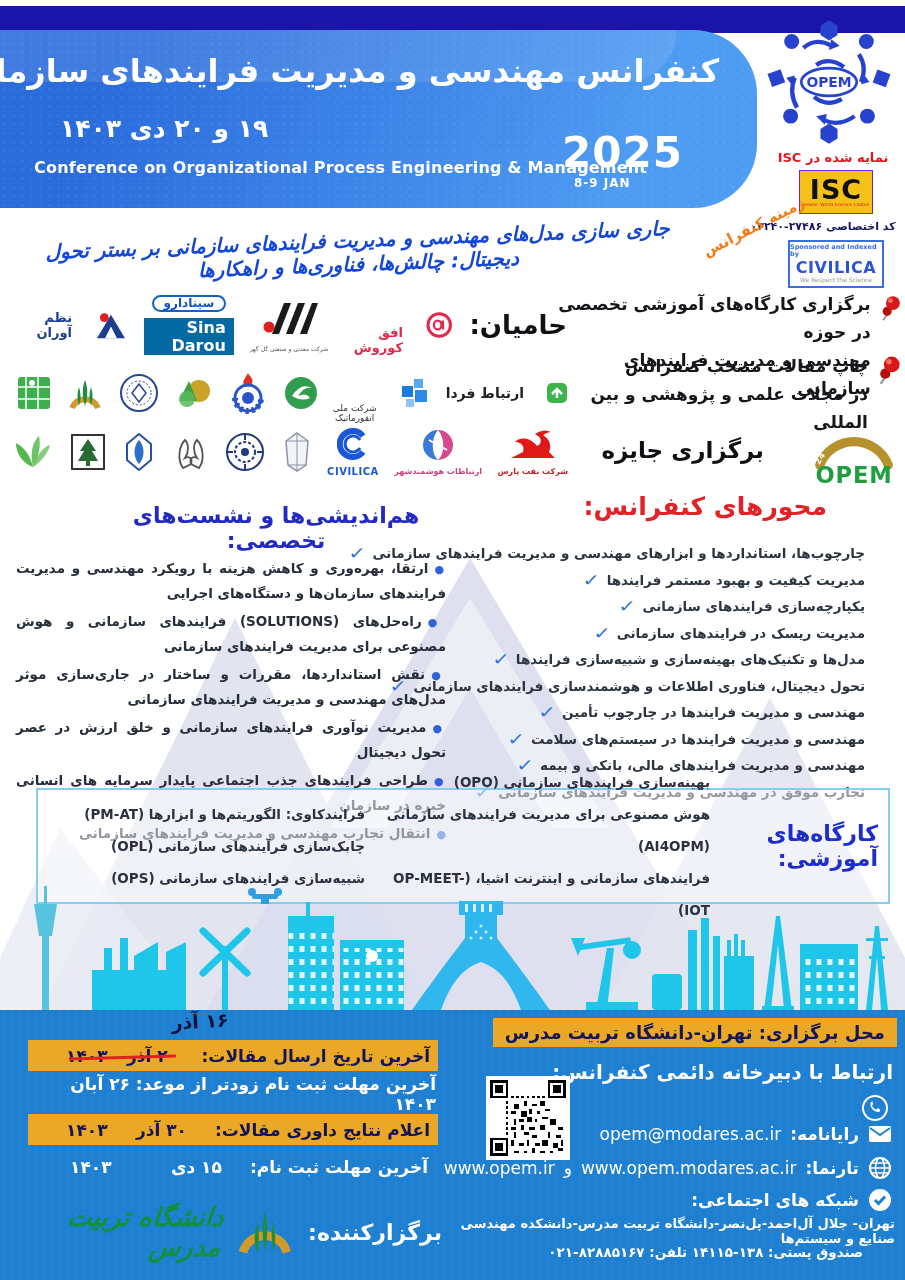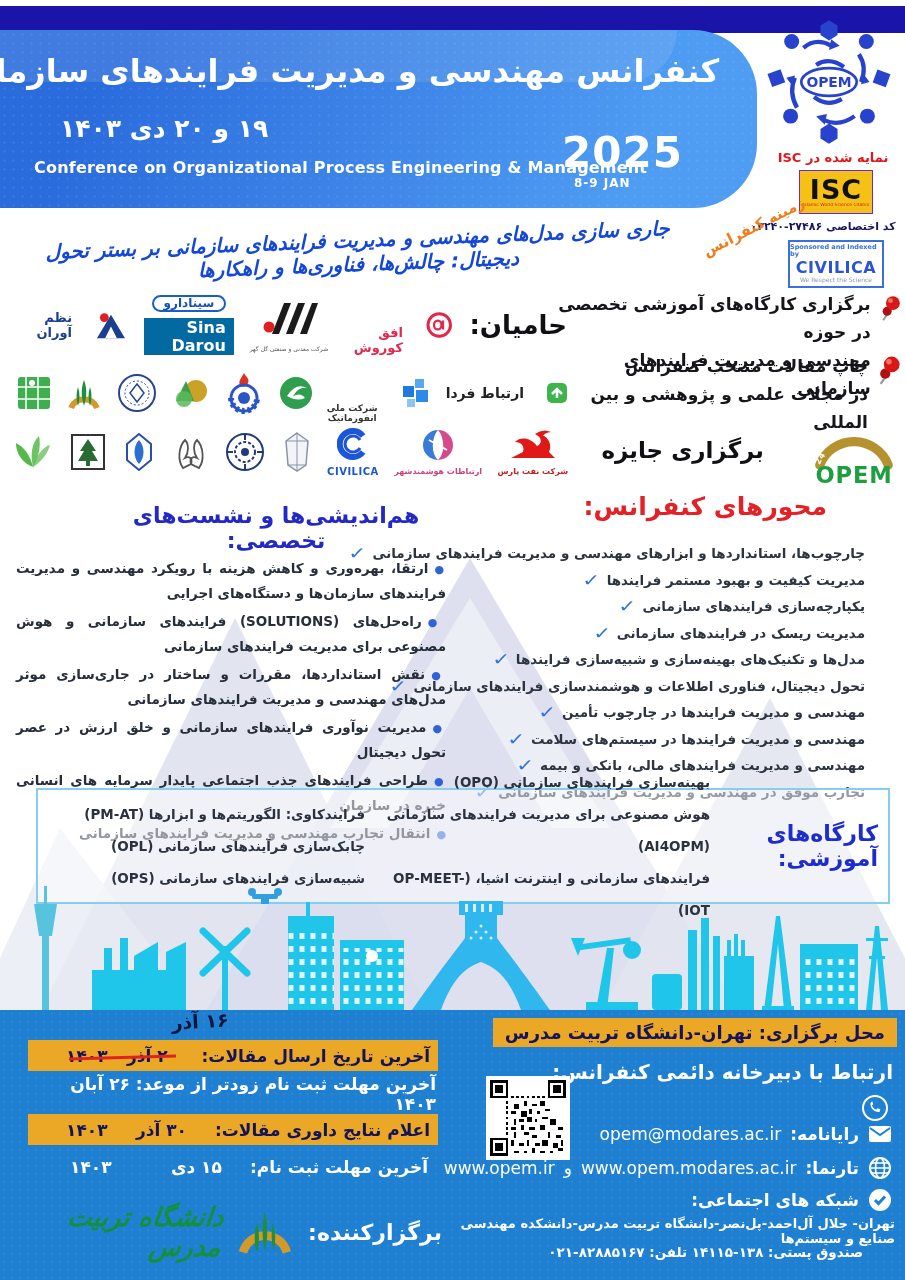--- a/index.html
+++ b/index.html
@@ -48,21 +48,21 @@
   .sp-row3{left:12px;top:422px;width:556px;height:60px;justify-content:space-between;}
   .sponsors-label{font-size:26px;font-weight:bold;color:#101014;direction:rtl;}
   .chip{display:flex;flex-direction:column;align-items:center;gap:6px;line-height:1.1;}
   .chip-row{display:flex;direction:rtl;align-items:center;gap:22px;}
   .cap-red{color:#e3284c;font-size:13px;font-weight:bold;direction:rtl;margin-top:29px;}
   .cap-tiny{font-size:6px;color:#555;direction:rtl;white-space:nowrap;}
   .sina-top{font-size:12px;font-weight:bold;color:#1550b8;border:2px solid #1560c8;border-radius:10px;padding:0 10px;direction:rtl;}
   .sina-bot{font-size:16px;font-weight:bold;color:#fff;background:#0369a1;border-radius:0;padding:1px 8px;}
   .cap-navy{color:#1b3f8f;font-size:13px;font-weight:bold;direction:rtl;}
   .cap-dark{color:#222;font-size:14px;font-weight:bold;direction:rtl;}
-  .cap-9{font-size:9px;color:#333;font-weight:bold;direction:rtl;text-align:center;margin-top:40px;}
+  .cap-9{font-size:9px;color:#333;font-weight:normal;direction:rtl;text-align:center;margin-top:40px;}
   .cap-8r{font-size:8px;color:#c02020;font-weight:bold;direction:rtl;}
   .cap-8p{font-size:8px;color:#d0407c;font-weight:bold;direction:rtl;}
   .cap-civ{font-size:10px;color:#1b56d8;font-weight:bold;letter-spacing:.5px;}
 
   
   .pin-item{position:absolute;display:flex;direction:rtl;gap:8px;align-items:flex-start;width:345px;}
   .pin1{left:555px;top:290px;}
   .pin2{left:555px;top:352px;}
   .pin-text{direction:rtl;text-align:right;color:#15151a;font-size:17px;font-weight:bold;line-height:1.65;}
   .award-row{position:absolute;left:555px;top:408px;width:345px;height:84px;display:flex;direction:rtl;align-items:center;gap:14px;justify-content:flex-start;}

